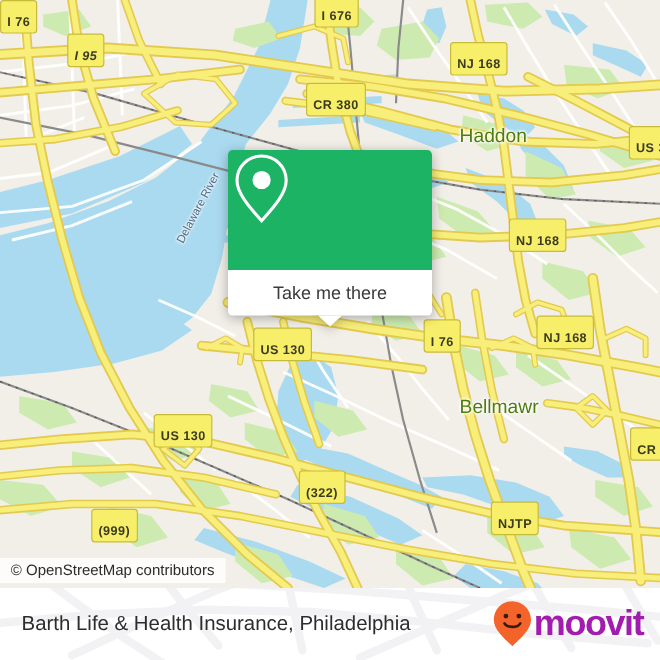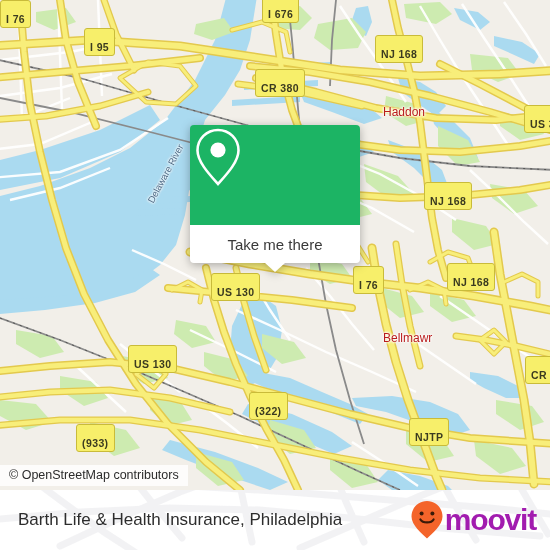--- a/index.html
+++ b/index.html
@@ -34,22 +34,22 @@
     font-weight: bold;
     letter-spacing: .4px;
     padding: 12px 5px 2px 5px;
     white-space: nowrap;
     line-height: 12px;
     font-family: "Liberation Sans", sans-serif;
     z-index: 30;
   }
   .place {
     position: absolute;
-    color: #b91c1c;
-    font-size: 12px;
+    color: #4d7c0f;
+    font-size: 16px;
     white-space: nowrap;
     z-index: 29;
     text-shadow: 0 0 3px #fff, 0 0 3px #fff, 0 0 3px #fff, 0 0 2px #fff;
   }
   .river-label {
     position: absolute;
     color: #4d6a86;
     font-size: 9.5px;
     white-space: nowrap;
     z-index: 29;
@@ -359,33 +359,33 @@
           <path d="M 410,290 L 428,282 L 444,290 L 446,304" stroke-width="3"></path>
           <path d="M 172,290 L 188,282 L 202,290 L 200,302" stroke-width="3"></path>
           <path d="M 504,282 L 522,274 L 538,282 L 538,296" stroke-width="3"></path>
         </g>
       </g>
     </svg>
 
     <div id="shields">
         <div class="shield" style="left: 0px; top: 0px;">I 76</div>
         <div class="shield" style="left: 262px; top: -5px;">I 676</div>
-        <div class="shield" style="left: 84px; top: 28px;">I 95</div>
+        <div class="shield" style="left: 56px; top: 28px; font-style: italic;">I 95</div>
         <div class="shield" style="left: 375px; top: 35px;">NJ 168</div>
         <div class="shield" style="left: 255px; top: 69px;">CR 380</div>
         <div class="shield" style="left: 524px; top: 105px;">US 3</div>
         <div class="shield" style="left: 424px; top: 182px;">NJ 168</div>
         <div class="shield" style="left: 211px; top: 273px;">US 130</div>
         <div class="shield" style="left: 353px; top: 266px;">I 76</div>
         <div class="shield" style="left: 447px; top: 263px;">NJ 168</div>
         <div class="shield" style="left: 128px; top: 345px;">US 130</div>
         <div class="shield" style="left: 525px; top: 356px;">CR</div>
         <div class="shield" style="left: 249px; top: 392px;">(322)</div>
         <div class="shield" style="left: 409px; top: 418px;">NJTP</div>
-        <div class="shield" style="left: 76px; top: 424px;">(933)</div>
+        <div class="shield" style="left: 76px; top: 424px;">(999)</div>
       </div>
 
     <div id="places">
         <div class="place" style="left: 383px; top: 105px;">Haddon</div>
         <div class="place" style="left: 383px; top: 331px;">Bellmawr</div>
       </div>
 
     <div id="waters">
         <div class="river-label" style="left: 133px; top: 168px; transform: rotate(-62deg);">Delaware River</div>
       </div>

